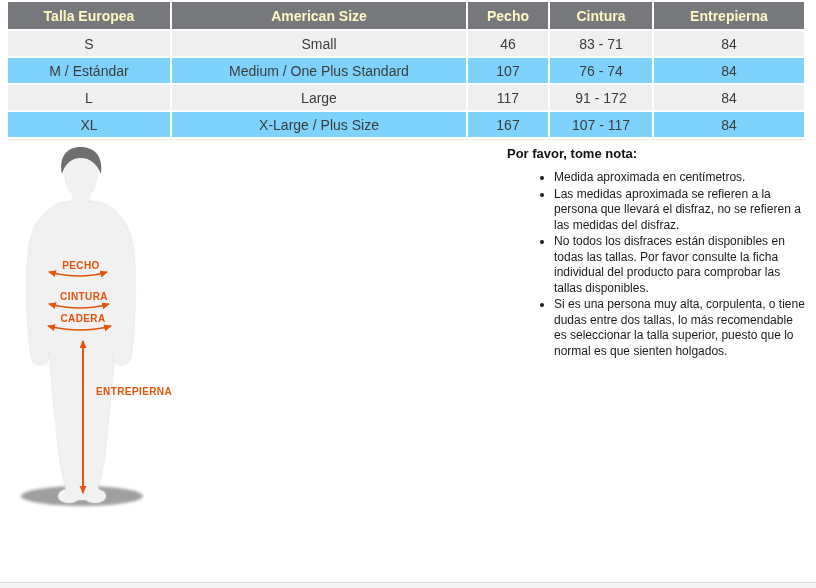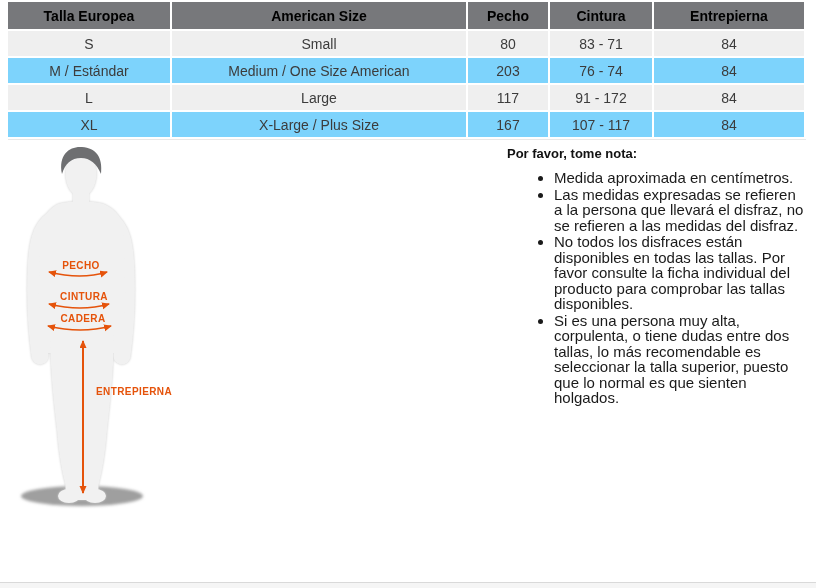--- a/index.html
+++ b/index.html
@@ -8,21 +8,21 @@
     font-family:"Liberation Sans",sans-serif;position:relative;
   }
   .page{position:absolute;left:0;top:0;width:816px;height:588px;background:#ffffff;}
 
   
   table.size-table{
     position:absolute;left:6px;top:0;width:800px;
     border-collapse:separate;border-spacing:2px;table-layout:fixed;
   }
   table.size-table th{
-    background:#77787b;color:#000000;font-weight:bold;font-size:14px;
+    background:#77787b;color:#fef9c3;font-weight:bold;font-size:14px;
     height:27px;text-align:center;vertical-align:middle;padding:0;
   }
   table.size-table td{
     background:#7dd3fc;color:#3c3c3c;font-size:14px;
     height:25px;text-align:center;vertical-align:middle;padding:0;
   }
   table.size-table tr.alt td{background:#efefef;}
   .table-bottom-line{
     position:absolute;left:8px;top:139px;width:798px;height:1px;background:#e8e8e8;
   }
@@ -36,21 +36,21 @@
   .measure{stroke:#e5530b;fill:none;}
   .measure-label{
     fill:#e5530b;font-family:"Liberation Sans",sans-serif;
     font-size:10px;font-weight:bold;letter-spacing:0.4px;
   }
 
   
   .notes{position:absolute;left:507px;top:146px;width:300px;color:#1a1a1a;}
   .notes-title{font-size:13px;font-weight:bold;color:#111111;}
   .notes ul{margin:9px 0 0 0;padding:0 0 0 47px;}
-  .notes li{font-size:15px;line-height:15.5px;margin:0 0 1px 0;}
+  .notes li{font-size:12px;line-height:15.5px;margin:0 0 1px 0;}
 
   
   .bottom-bar{
     position:absolute;left:0;top:582px;width:816px;height:6px;
     background:#f5f5f5;border-top:1px solid #d9d9d9;box-sizing:border-box;
   }
 </style>
 </head>
 <body>
 
@@ -70,28 +70,28 @@
         <th>American Size</th>
         <th>Pecho</th>
         <th>Cintura</th>
         <th>Entrepierna</th>
       </tr>
     </thead>
     <tbody>
       <tr class="alt">
         <td>S</td>
         <td>Small</td>
-        <td>80</td>
+        <td>46</td>
         <td>83 - 71</td>
         <td>84</td>
       </tr>
       <tr>
         <td>M / Estándar</td>
-        <td>Medium / One Size American</td>
-        <td>203</td>
+        <td>Medium / One Plus Standard</td>
+        <td>107</td>
         <td>76 - 74</td>
         <td>84</td>
       </tr>
       <tr class="alt">
         <td>L</td>
         <td>Large</td>
         <td>117</td>
         <td>91 - 172</td>
         <td>84</td>
       </tr>
@@ -138,20 +138,20 @@
     <text class="measure-label" x="71" y="124" text-anchor="middle">PECHO</text>
     <text class="measure-label" x="74" y="155" text-anchor="middle">CINTURA</text>
     <text class="measure-label" x="73" y="177" text-anchor="middle">CADERA</text>
     <text class="measure-label" x="86" y="250">ENTREPIERNA</text>
   </svg>
 
   <div class="notes">
     <div class="notes-title">Por favor, tome nota:</div>
     <ul>
       <li>Medida aproximada en centímetros.</li>
-      <li>Las medidas expresadas se refieren a la persona que llevará el disfraz, no se refieren a las medidas del disfraz.</li>
+      <li>Las medidas aproximada se refieren a la persona que llevará el disfraz, no se refieren a las medidas del disfraz.</li>
       <li>No todos los disfraces están disponibles en todas las tallas. Por favor consulte la ficha individual del producto para comprobar las tallas disponibles.</li>
       <li>Si es una persona muy alta, corpulenta, o tiene dudas entre dos tallas, lo más recomendable es seleccionar la talla superior, puesto que lo normal es que sienten holgados.</li>
     </ul>
   </div>
 
   <div class="bottom-bar"></div>
 </div>
 
 </body></html>

